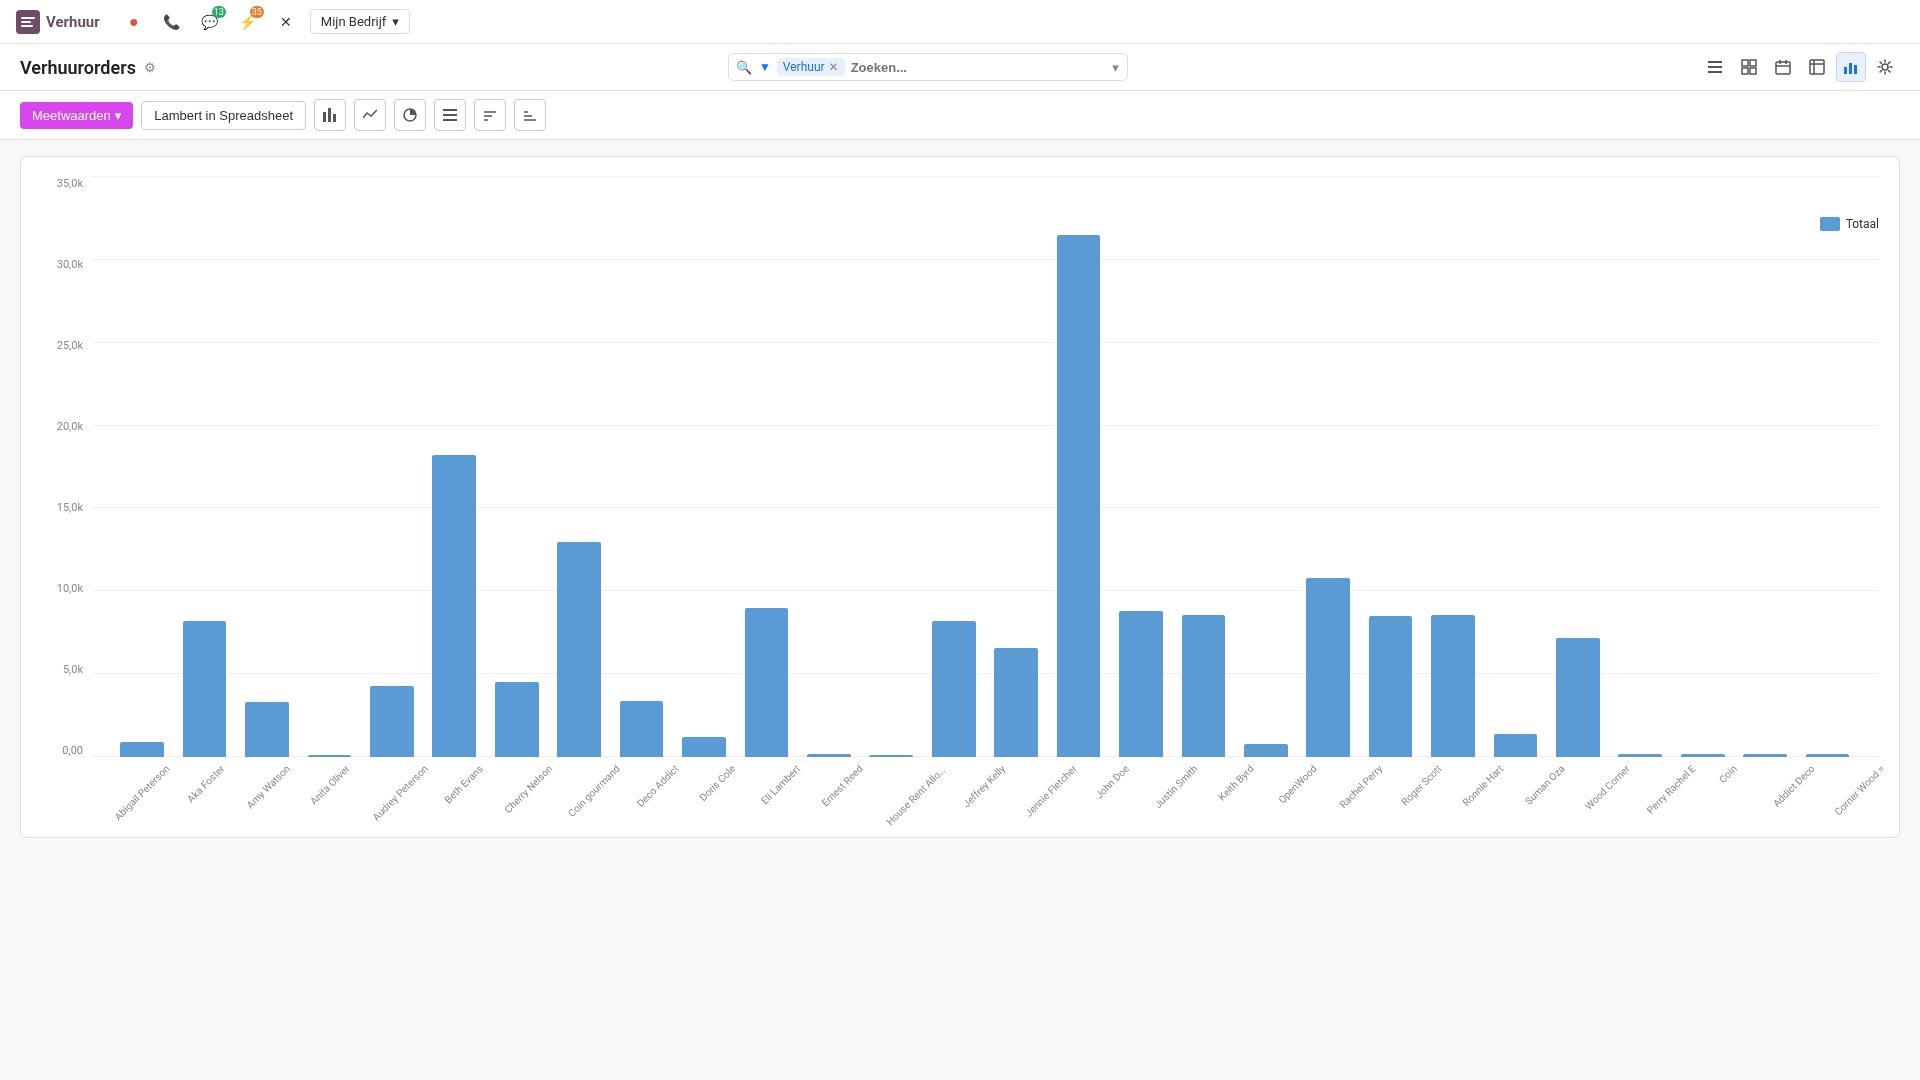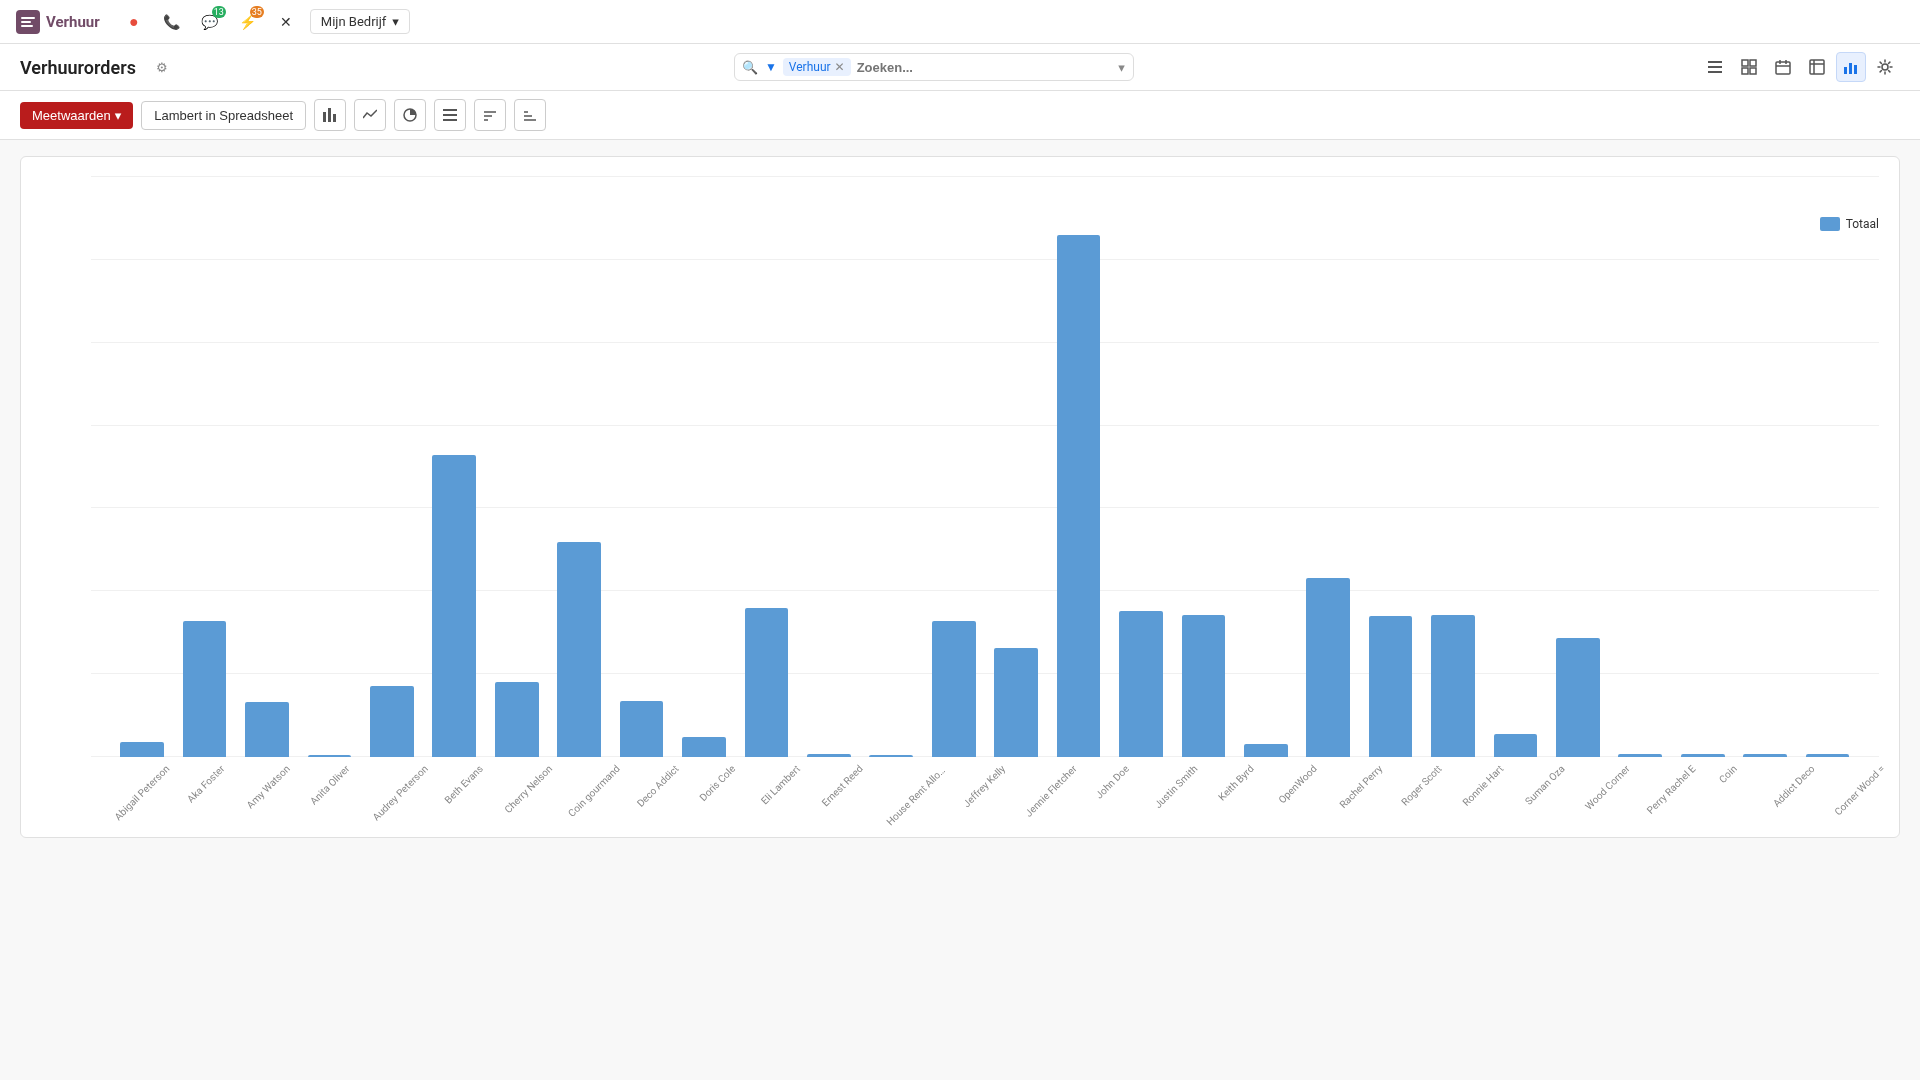--- a/index.html
+++ b/index.html
@@ -34,21 +34,21 @@
     }
 
     
     .page { margin-top: 44px; padding: 0; }
 
     
     .page-header {
       background: #fff; border-bottom: 1px solid #e0e0e0;
       padding: 8px 20px; display: flex; align-items: center; justify-content: space-between;
     }
-    .page-title-row { display: flex; align-items: center; gap: 20px; }
+    .page-title-row { display: flex; align-items: center; gap: 8px; }
     .page-title { font-size: 18px; font-weight: 600; color: #222; }
     .gear-icon { color: #888; cursor: pointer; }
 
     
     .search-bar {
       display: flex; align-items: center; border: 1px solid #ddd;
       border-radius: 6px; background: #fff; padding: 4px 8px; gap: 6px;
       min-width: 400px;
     }
     .search-filter-tag {
@@ -68,21 +68,21 @@
     }
     .view-icon-btn.active { background: #e8f0fe; color: #1a73e8; border-color: #c5d8f8; }
 
     
     .toolbar {
       background: #fff; padding: 8px 20px; display: flex; align-items: center;
       gap: 8px; border-bottom: 1px solid #e0e0e0;
     }
     .btn-primary {
       display: flex; align-items: center; gap: 4px;
-      background: #b91c1c; color: #fff; border: none; border-radius: 4px;
+      background: #d946ef; color: #fff; border: none; border-radius: 4px;
       padding: 6px 12px; cursor: pointer; font-size: 13px;
     }
     .btn-secondary {
       background: #fff; color: #333; border: 1px solid #ccc;
       border-radius: 4px; padding: 6px 12px; cursor: pointer; font-size: 13px;
     }
     .btn-icon {
       background: #fff; border: 1px solid #ccc; border-radius: 4px;
       width: 32px; height: 32px; display: flex; align-items: center;
       justify-content: center; cursor: pointer; color: #555;
@@ -272,20 +272,30 @@
     </div>
   </div>
 
   <div class="chart-container">
     <div class="chart-legend">
       <div class="legend-color"></div>
       <span>Totaal</span>
     </div>
     <div class="chart-inner">
 
+      <div class="chart-yaxis">
+        <span>35,0k</span>
+        <span>30,0k</span>
+        <span>25,0k</span>
+        <span>20,0k</span>
+        <span>15,0k</span>
+        <span>10,0k</span>
+        <span>5,0k</span>
+        <span>0,00</span>
+      </div>
 
       <div class="chart-plot">
 
         <div class="chart-gridlines">
           <div class="gridline" style="bottom: 0%;"></div>
           <div class="gridline" style="bottom: 14.3%;"></div>
           <div class="gridline" style="bottom: 28.6%;"></div>
           <div class="gridline" style="bottom: 42.9%;"></div>
           <div class="gridline" style="bottom: 57.1%;"></div>
           <div class="gridline" style="bottom: 71.4%;"></div>

